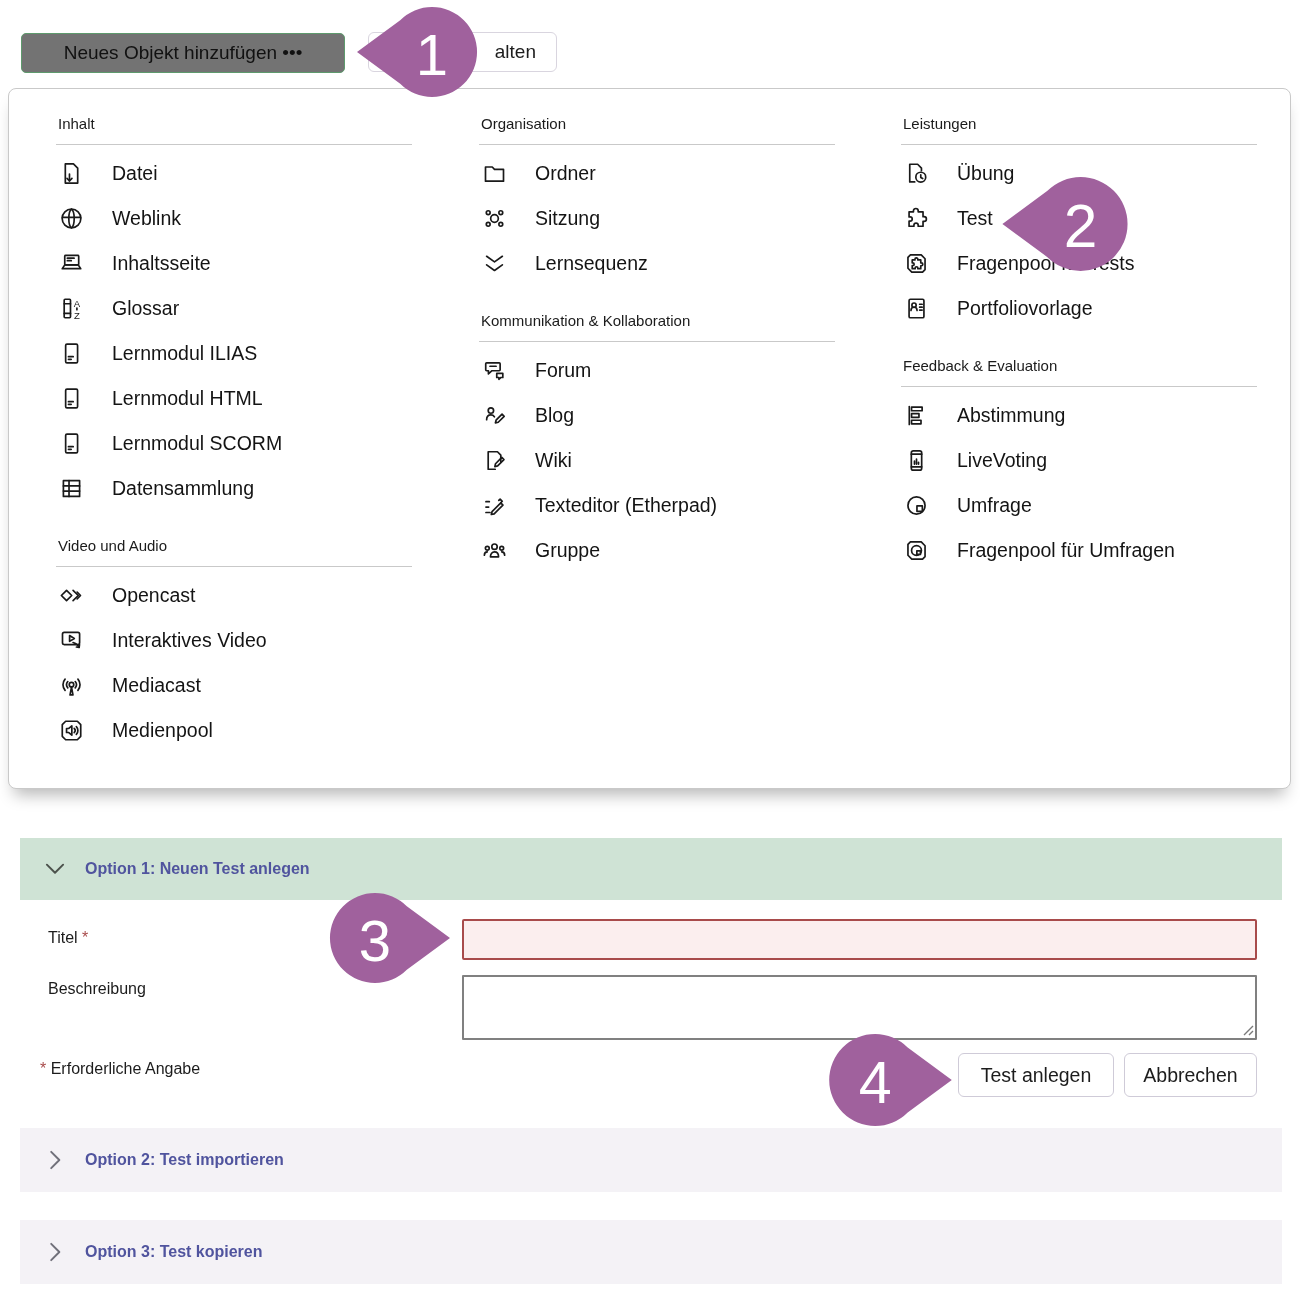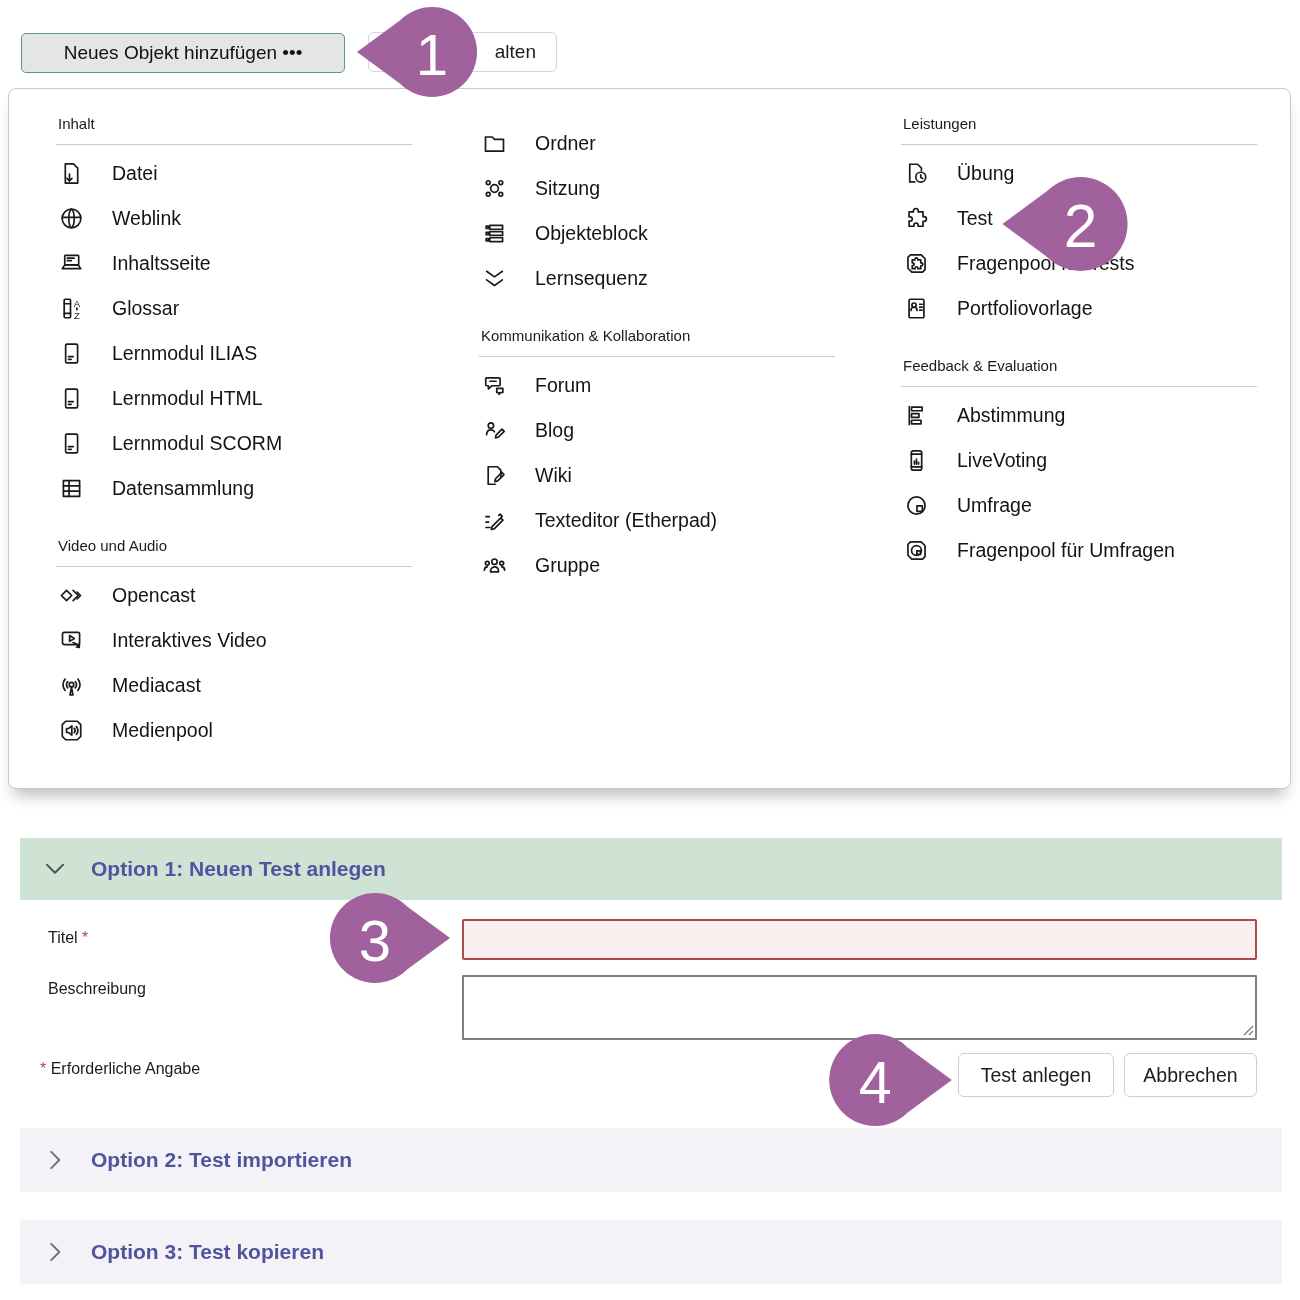--- a/index.html
+++ b/index.html
@@ -1,41 +1,41 @@
 <!DOCTYPE html>
 <html><head>
 <meta charset="utf-8">
 <style>
   html,body{margin:0;padding:0;background:#fff;}
   body{width:1300px;height:1300px;font-family:"Liberation Sans",sans-serif;position:relative;overflow:hidden;color:#141414;}
   .page{position:relative;width:1300px;height:1300px;}
 
   
-  .btn-green{position:absolute;left:21px;top:33px;width:324px;height:40px;background:#e5e5e5;border:1px solid #5e9a6d;border-radius:5px;font-size:19px;color:#111;display:flex;align-items:center;justify-content:center;box-sizing:border-box;cursor:pointer;}
+  .btn-green{position:absolute;left:21px;top:33px;width:324px;height:40px;background:#737373;border:1px solid #5e9a6d;border-radius:5px;font-size:19px;color:#111;display:flex;align-items:center;justify-content:center;box-sizing:border-box;cursor:pointer;}
   .btn-partial{position:absolute;left:368px;top:32px;width:189px;height:40px;background:#fff;border:1px solid #d9d5df;border-radius:6px;font-size:19px;color:#1c1c1c;display:flex;align-items:center;justify-content:flex-end;padding-right:20px;box-sizing:border-box;cursor:pointer;}
 
   
   .panel{position:absolute;left:8px;top:88px;width:1283px;height:701px;background:#fff;border:1px solid #c9c9c9;border-radius:8px;box-shadow:0 12px 16px -6px rgba(0,0,0,0.28);box-sizing:border-box;}
   .col{position:absolute;top:26px;width:356px;}
   .col1{left:47px}.col2{left:470px}.col3{left:892px}
   h3.sec{font-size:15px;font-weight:400;color:#1b1b1b;margin:0;padding:0 0 10px 2px;border-bottom:1px solid #c9c9c9;line-height:1.25;}
   h3.sec.mt{margin-top:26px;}
   h3.sec .sec-txt{display:inline-block;}
   h3.sec.narrow .sec-txt{max-width:300px;}
   ul.menu{list-style:none;margin:6px 0 0 0;padding:0;}
   li.menu-item{display:flex;align-items:center;gap:27px;padding:9px 2px;font-size:19.5px;color:#141414;cursor:pointer;}
   .icon{width:27px;height:27px;display:flex;align-items:center;justify-content:center;flex:none;}
   .icon svg{width:27px;height:27px;display:block;}
 
   
   .opt-bar{position:absolute;left:20px;width:1262px;box-sizing:border-box;display:flex;align-items:center;gap:17px;padding-left:22px;cursor:pointer;}
   .opt1{top:838px;height:62px;background:#cfe3d5;}
   .acc2{top:1128px;height:64px;background:#f4f2f6;}
   .acc3{top:1220px;height:64px;background:#f4f2f6;}
-  .opt-title{font-size:21px;font-weight:700;color:#50549e;margin-left:6px;}
+  .opt-title{font-size:16px;font-weight:700;color:#50549e;}
   .chev{width:26px;height:26px;display:flex;flex:none;}
   .chev svg{width:26px;height:26px;}
 
   .fld-label{position:absolute;left:48px;font-size:16px;color:#1c1c1c;}
   .lbl-title{top:929px;}
   .lbl-desc{top:980px;}
   .red{color:#a84b4b;}
   .title-input{position:absolute;left:462px;top:919px;width:795px;height:41px;box-sizing:border-box;border:2px solid #a84b4b;background:#fbeeee;border-radius:2px;font-size:18px;padding:0 10px;color:#222;outline:none;}
   .desc-ta{position:absolute;left:462px;top:975px;width:795px;height:65px;box-sizing:border-box;border:2px solid #808080;background:#fff;resize:none;font-size:17px;padding:6px 10px;color:#222;outline:none;border-radius:1px;}
   .resize-corner{position:absolute;left:1240px;top:1022px;width:14px;height:14px;pointer-events:none;}
@@ -178,53 +178,41 @@
                 <path d="M6.8 3.8h10.4l3 3v10.4l-3 3H6.8l-3-3V6.8z"></path>
                 <path d="M7.6 10.2v3.6h2l2.7 2.3V7.9l-2.7 2.3z"></path>
                 <path d="M14.4 10.1a2.7 2.7 0 0 1 0 3.8M16.3 8.5a5.1 5.1 0 0 1 0 7"></path>
               </svg>
             </span>
             <span>Medienpool</span>
           </li>
         </ul>
     </div>
     <div class="col col2">
+      <h3 class="sec"><span class="sec-txt">Organisation</span></h3>
       <ul class="menu">
           <li class="menu-item">
             <span class="icon">
               <svg viewBox="0 0 24 24" stroke="#1a1a1a" stroke-width="1.5" fill="none" stroke-linecap="round" stroke-linejoin="round">
                 <path d="M4 18.8V6.2h6l2 2.1h8v10.5z"></path>
               </svg>
             </span>
             <span>Ordner</span>
           </li>
           <li class="menu-item">
             <span class="icon">
               <svg viewBox="0 0 24 24" stroke="#1a1a1a" stroke-width="1.5" fill="none" stroke-linecap="round" stroke-linejoin="round">
                 <circle cx="12" cy="12" r="3.4"></circle>
                 <circle cx="6.4" cy="6.8" r="1.7"></circle>
                 <circle cx="17.6" cy="6.8" r="1.7"></circle>
                 <circle cx="6.4" cy="17.2" r="1.7"></circle>
                 <circle cx="17.6" cy="17.2" r="1.7"></circle>
               </svg>
             </span>
             <span>Sitzung</span>
-          </li>
-          <li class="menu-item">
-            <span class="icon">
-              <svg viewBox="0 0 24 24" stroke="#1a1a1a" stroke-width="1.5" fill="none" stroke-linecap="round" stroke-linejoin="round">
-                <rect x="7.8" y="4.8" width="11.4" height="3.4"></rect>
-                <rect x="7.8" y="10.3" width="11.4" height="3.4"></rect>
-                <rect x="7.8" y="15.8" width="11.4" height="3.4"></rect>
-                <rect x="4.6" y="5.5" width="2" height="2"></rect>
-                <rect x="4.6" y="11" width="2" height="2"></rect>
-                <rect x="4.6" y="16.5" width="2" height="2"></rect>
-              </svg>
-            </span>
-            <span>Objekteblock</span>
           </li>
           <li class="menu-item">
             <span class="icon">
               <svg viewBox="0 0 24 24" stroke="#1a1a1a" stroke-width="1.5" fill="none" stroke-linecap="round" stroke-linejoin="round">
                 <path d="M5 5.6l7 5 7-5"></path>
                 <path d="M5 13.2l7 5 7-5"></path>
               </svg>
             </span>
             <span>Lernsequenz</span>
           </li>

